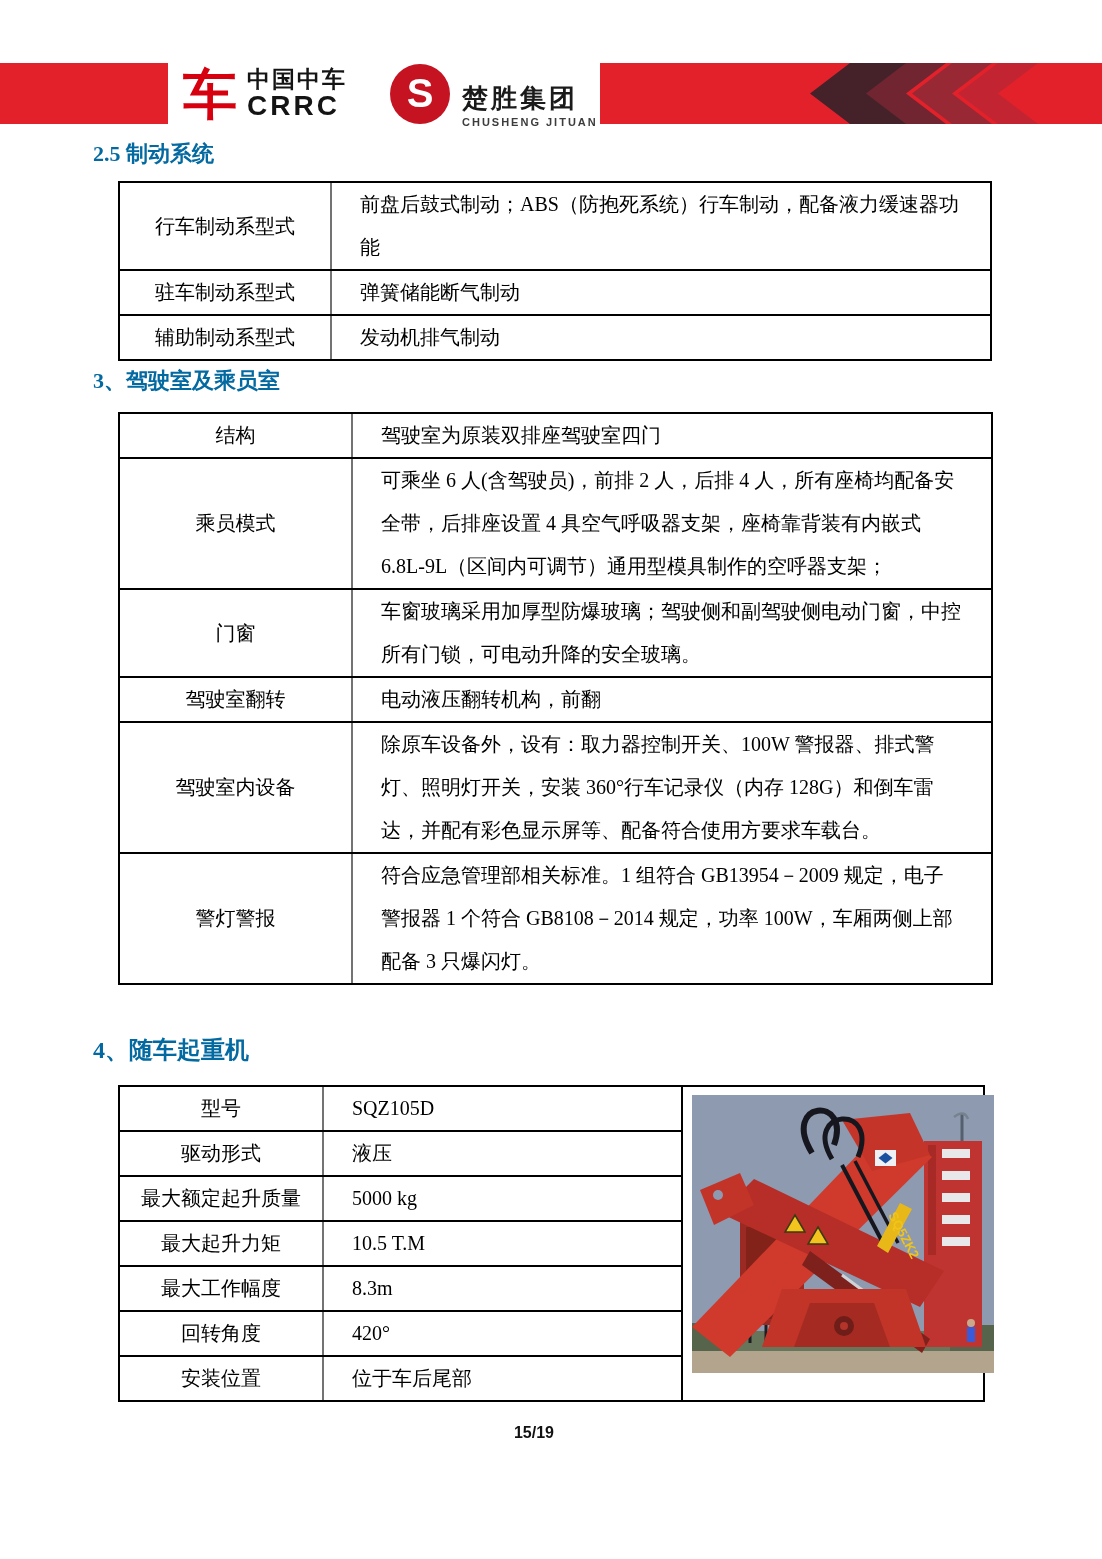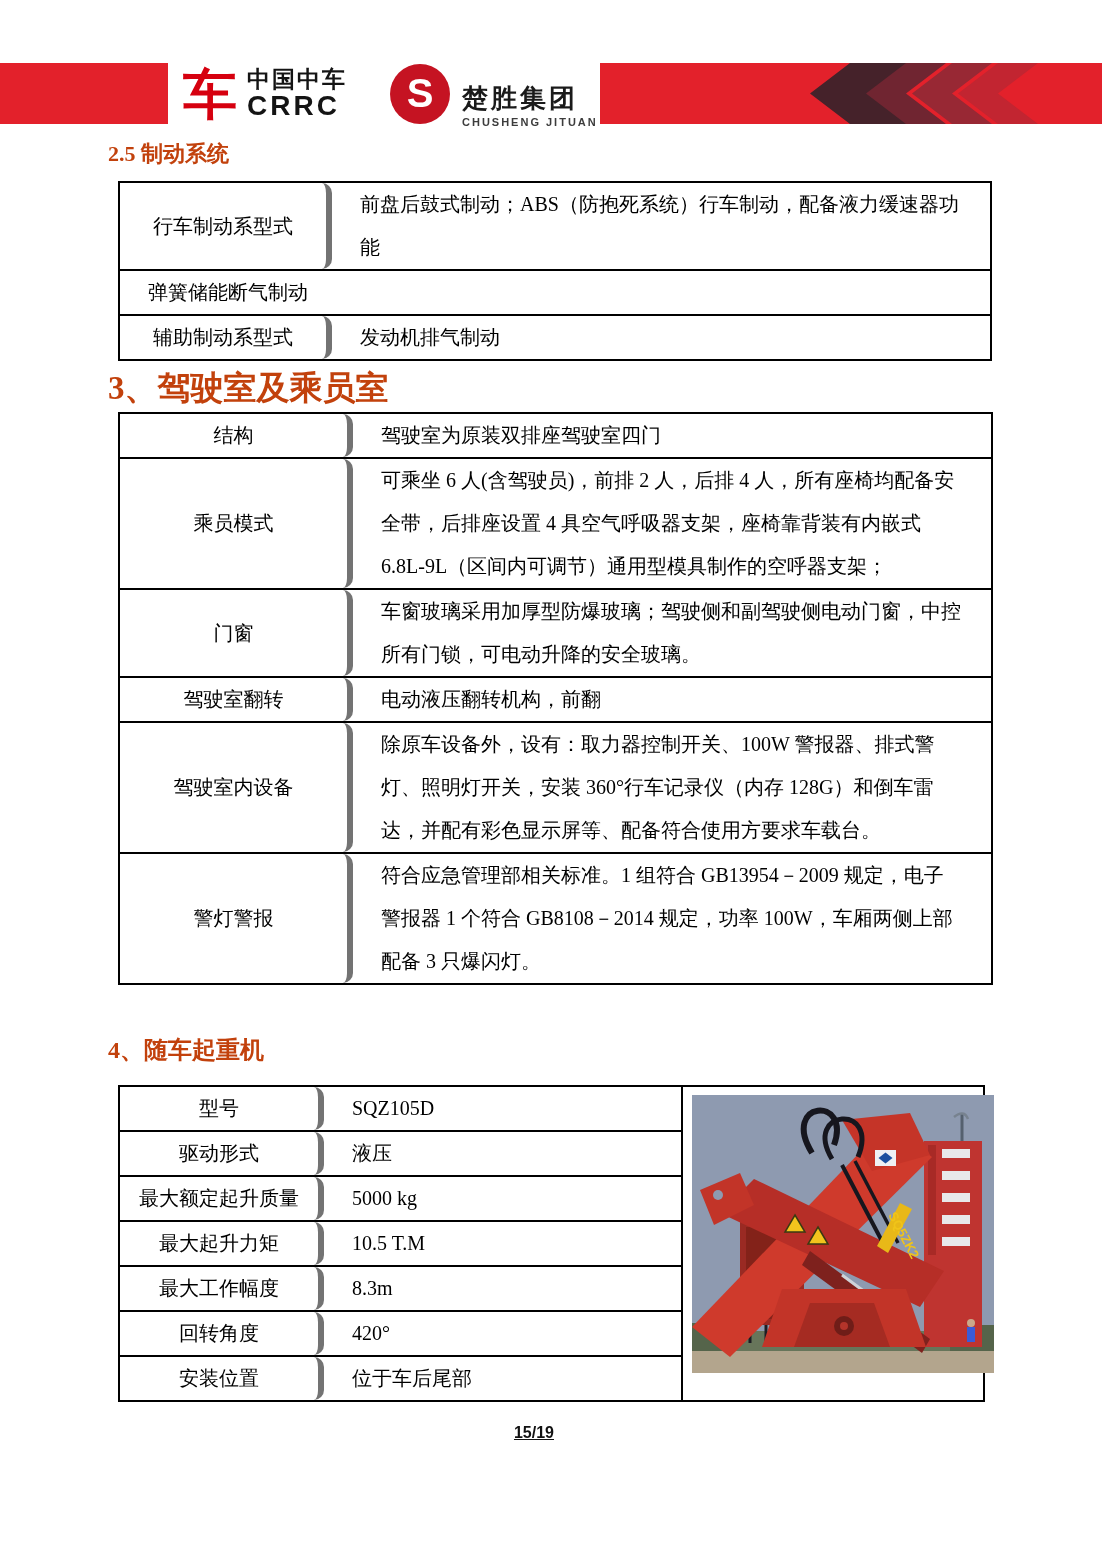--- a/index.html
+++ b/index.html
@@ -29,54 +29,54 @@
   .cs-circle {
     width: 60px; height: 60px; border-radius: 50%; background: #c51322;
     color: #ffffff; display: flex; align-items: center; justify-content: center;
     font-family: "Liberation Sans", sans-serif; font-weight: 800; font-size: 40px;
   }
   .cs-text { margin-left: 12px; font-family: "Liberation Sans", sans-serif; }
   .cs-cn { font-size: 26px; font-weight: 800; color: #1a1a1a; letter-spacing: 3px; line-height: 30px; margin-top: 24px; }
   .cs-en { font-size: 11px; font-weight: 700; color: #3c3c3c; letter-spacing: 2px; margin-top: 3px; }
 
   
-  .sec-title { position: absolute; left: 108px; font-weight: 700; color: #c2410c; }
+  .sec-title { position: absolute; left: 93px; font-weight: 700; color: #0369a1; }
   .sec-title.t1 { top: 139px; font-size: 22px; }
-  .sec-title.t2 { top: 366px; font-size: 33px; }
+  .sec-title.t2 { top: 366px; font-size: 22px; }
   .sec-title.t3 { top: 1034px; font-size: 24px; }
 
   
   .doc-table { position: absolute; border: 2px solid #000; background: #fff; }
   .trow { display: flex; border-top: 2px solid #000; }
   .trow:first-child { border-top: none; }
   .tlabel {
-    flex: none; border-right: 6px solid #737373;
+    flex: none; border-right: 2px solid #737373;
     display: flex; align-items: center; justify-content: center;
-    text-align: center; font-size: 20px; line-height: 43px; padding: 0 4px; border-radius: 10px;
+    text-align: center; font-size: 20px; line-height: 43px; padding: 0 4px;
   }
   .tvalue { flex: 1; font-size: 20px; line-height: 43px; padding: 0 28px; }
 
   .table1 { left: 118px; top: 181px; width: 874px; }
   .table1 .tlabel { width: 212px; }
 
   .table2 { left: 118px; top: 412px; width: 875px; }
   .table2 .tlabel { width: 233px; }
 
   .table3 { left: 118px; top: 1085px; width: 867px; display: flex; }
   .t3-left { width: 615px; border-right: 2px solid #000; }
   .t3-left .tlabel { width: 204px; }
   .t3-photo { width: 328px; position: relative; background: #fff; }
   .photo-frame { position: absolute; left: 9px; top: 8px; width: 302px; height: 278px; }
   .photo-frame svg { display: block; }
 
   
   .page-num {
     position: absolute; left: 0; top: 1424px; width: 1068px; text-align: center;
     font-family: "Liberation Sans", "DejaVu Sans", sans-serif;
-    font-weight: 700; font-size: 16px; color: #111; text-decoration: underline;
+    font-weight: 700; font-size: 16px; color: #111;
   }
 </style>
 </head>
 <body>
 
 <div id="page">
 
   <div class="header-band">
     <div class="band-left"></div>
 
@@ -108,20 +108,21 @@
   </div>
 
   <div class="sec-title t1">2.5 制动系统</div>
 
   <div class="doc-table table1">
     <div class="trow">
       <div class="tlabel">行车制动系型式</div>
       <div class="tvalue">前盘后鼓式制动；ABS（防抱死系统）行车制动，配备液力缓速器功能</div>
     </div>
     <div class="trow">
+      <div class="tlabel">驻车制动系型式</div>
       <div class="tvalue">弹簧储能断气制动</div>
     </div>
     <div class="trow">
       <div class="tlabel">辅助制动系型式</div>
       <div class="tvalue">发动机排气制动</div>
     </div>
   </div>
 
   <div class="sec-title t2">3、驾驶室及乘员室</div>
 

